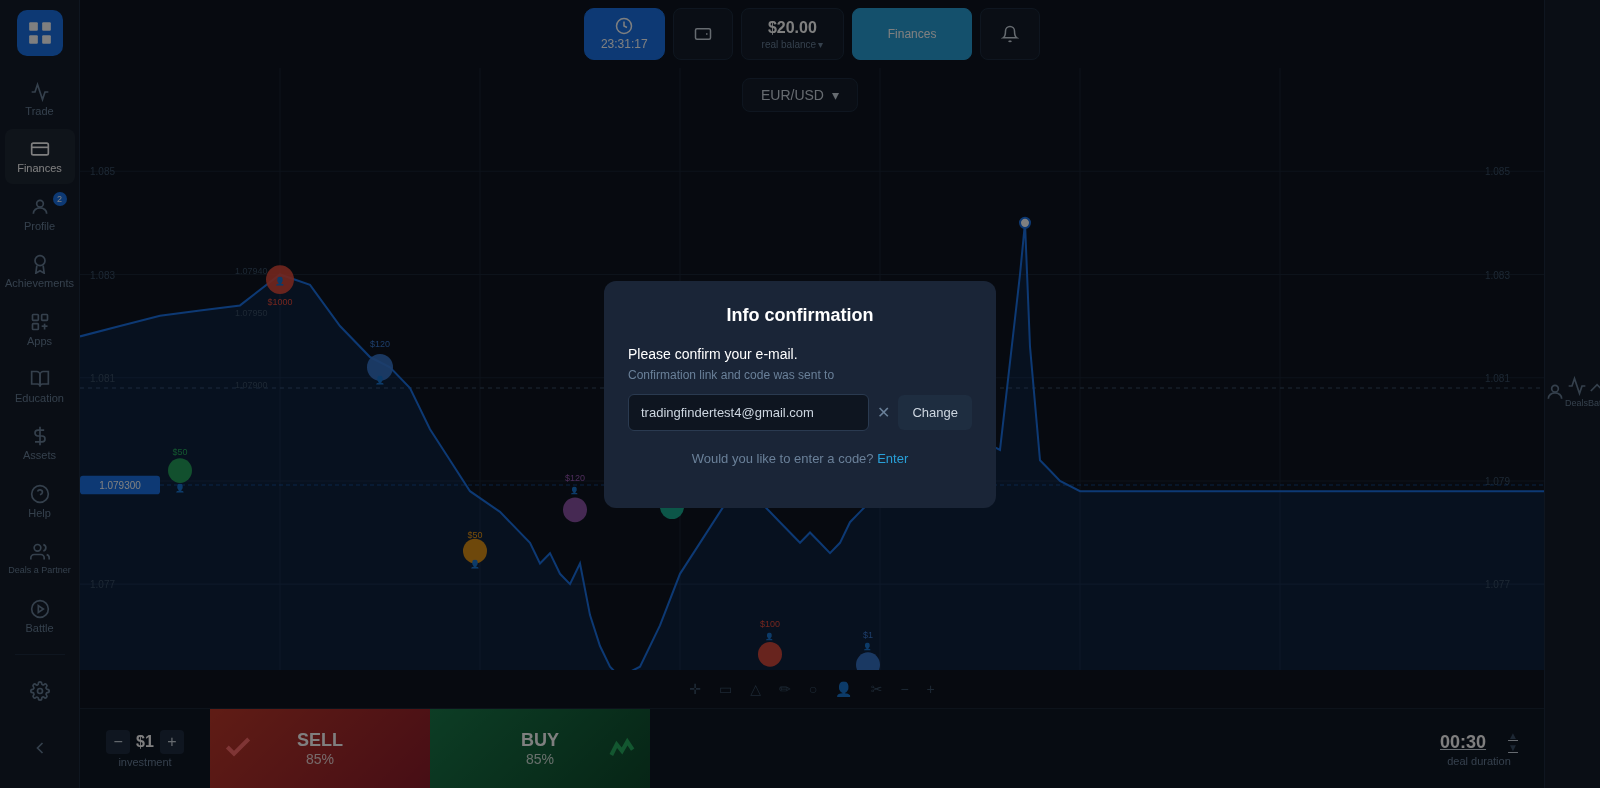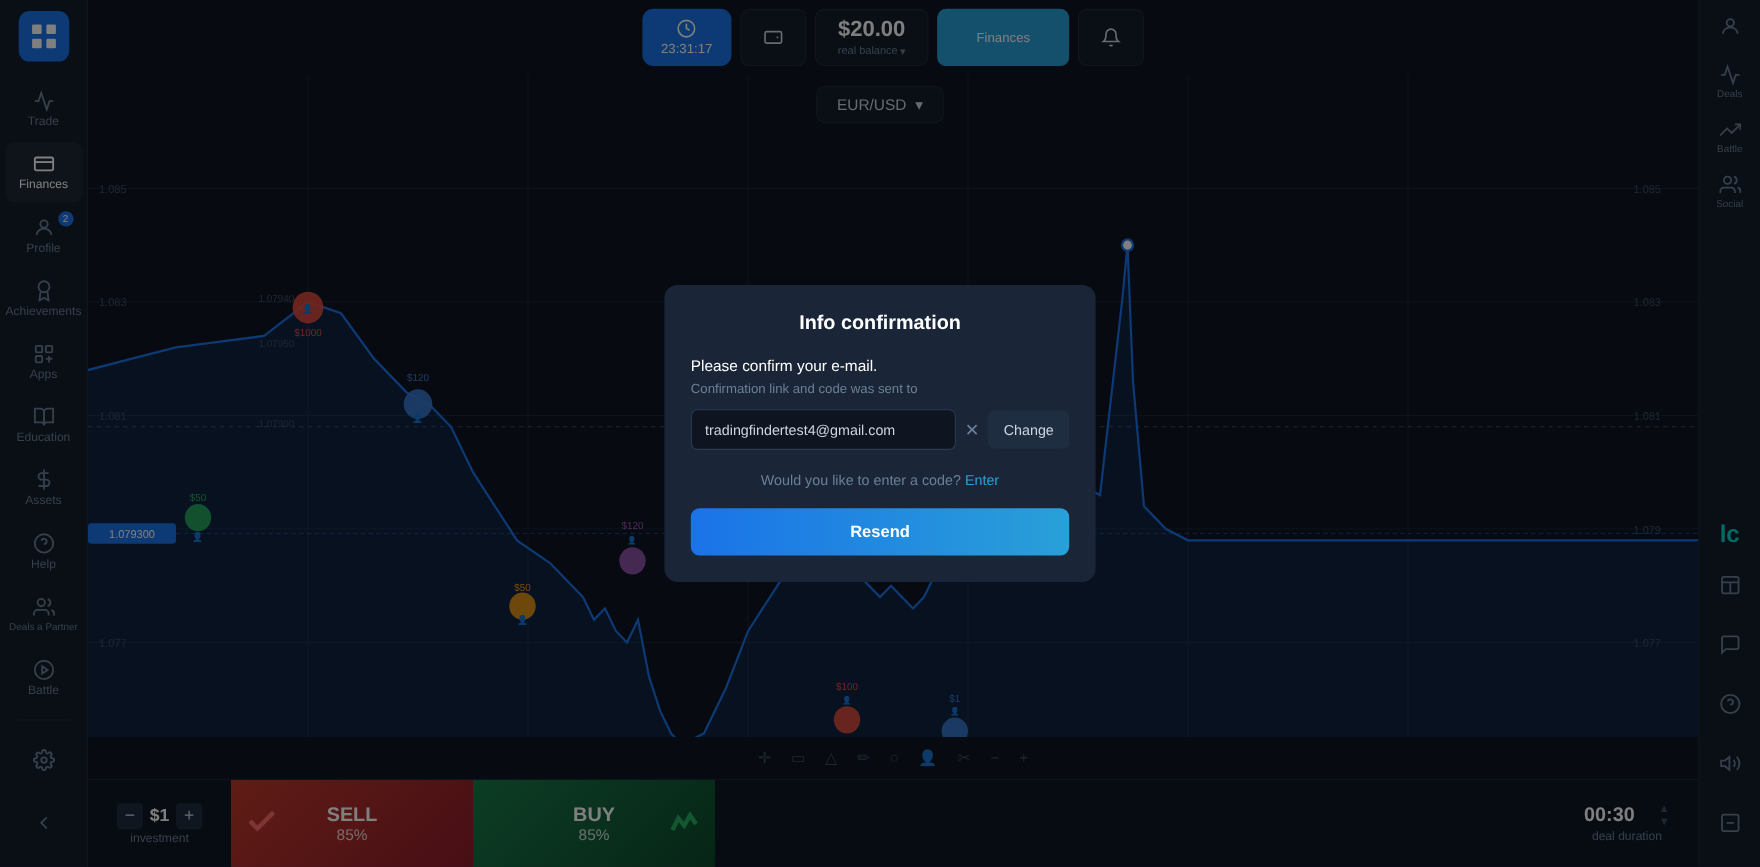--- a/index.html
+++ b/index.html
@@ -65,21 +65,21 @@
     .sidebar-divider { width: 50px; height: 1px; background: #1e2d40; margin: 8px 0; }
 
     
     .right-sidebar {
       position: absolute;
       right: 0; top: 0;
       width: 56px;
       height: 100%;
       background: #141d2b;
       display: flex;
-      flex-direction: column;
+      flex-direction: row;
       align-items: center;
       padding: 1px 0;
       z-index: 10;
       border-left: 1px solid #1e2d40;
     }
     .right-sidebar-item {
       display: flex; flex-direction: column;
       align-items: center; justify-content: center;
       width: 46px; height: 46px;
       border-radius: 8px;
@@ -137,21 +137,21 @@
       padding: 6px 20px;
       border-radius: 8px;
       border: 1px solid #1e2d40;
       background: #141d2b;
       color: #cdd6e0;
       cursor: pointer;
       font-size: 12px;
       height: 52px;
       gap: 2px;
     }
-    .header-balance-btn .amount { font-size: 20px; font-weight: 600; color: #fff; }
+    .header-balance-btn .amount { font-size: 16px; font-weight: 600; color: #fff; }
     .header-balance-btn .label { font-size: 10px; color: #6a8099; display: flex; align-items: center; gap: 2px; }
 
     
     .pair-selector {
       position: absolute;
       top: 78px; left: 50%; transform: translateX(-50%);
       background: #141d2b;
       border: 1px solid #1e2d40;
       border-radius: 8px;
       padding: 8px 18px;
@@ -250,21 +250,21 @@
     .duration-section {
       display: flex;
       flex-direction: column;
       align-items: center;
       justify-content: center;
       padding: 0 16px;
       height: 100%;
       min-width: 130px;
     }
     .duration-controls {
-      display: flex; align-items: flex-start; gap: 22px;
+      display: flex; align-items: flex-end; gap: 22px; text-decoration: underline;
     }
     .duration-time { font-size: 18px; font-weight: 600; color: #fff; }
     .duration-label { font-size: 11px; color: #6a8099; margin-top: 2px; }
     .duration-arrow-btn {
       display: flex; flex-direction: column; gap: 1px; cursor: pointer;
     }
     .duration-arrow { color: #3a5068; font-size: 10px; }
 
     .bottom-spacer { flex: 1; }
 
@@ -776,15 +776,14 @@
       <input class="modal-input" type="text" value="tradingfindertest4@gmail.com" style="">
       <span class="modal-clear">✕</span>
       <button class="modal-change-btn">Change</button>
     </div>
 
     <div class="modal-enter-code">
       <span>Would you like to enter a code?</span>
       <a href="#">Enter</a>
     </div>
 
-    <button class="modal-resend-btn">Resend</button>
   </div>
 </div>
 
 </body></html>

